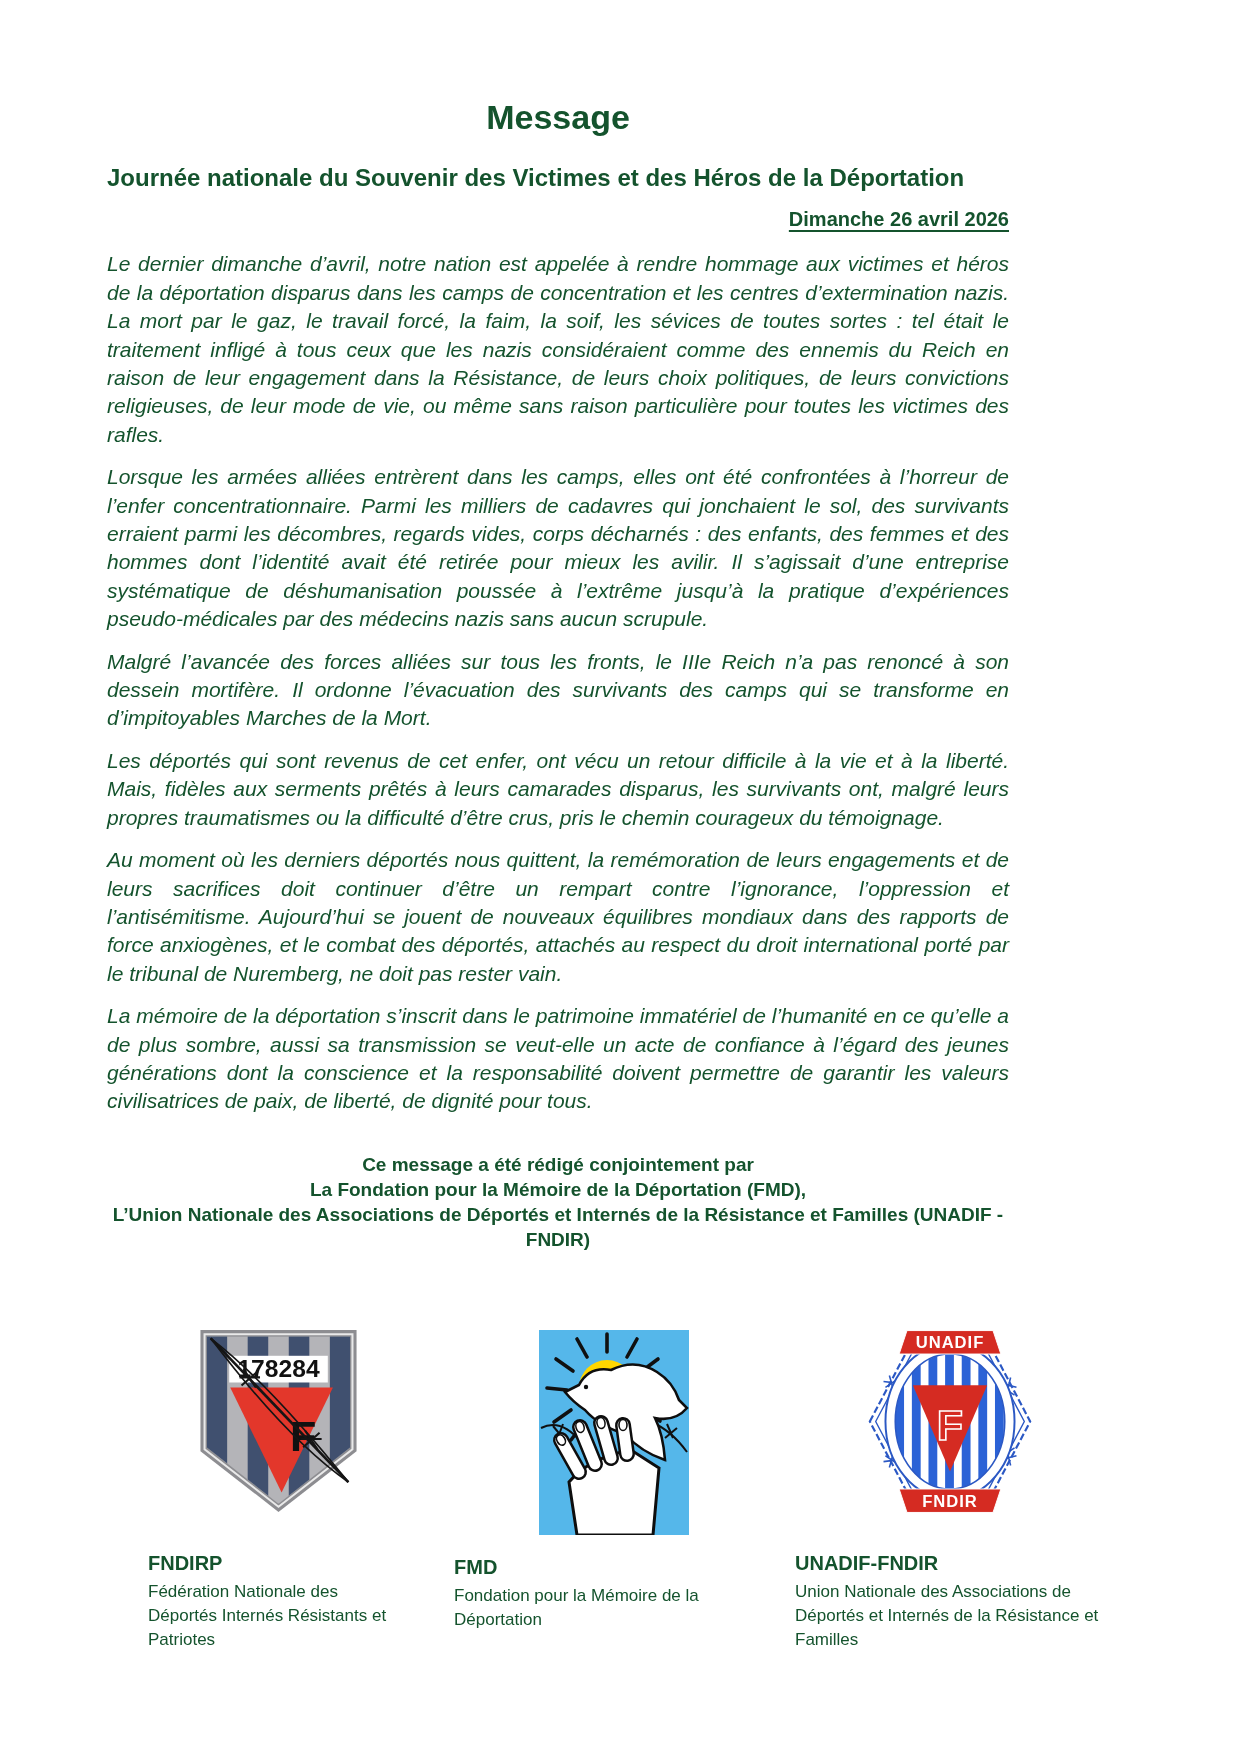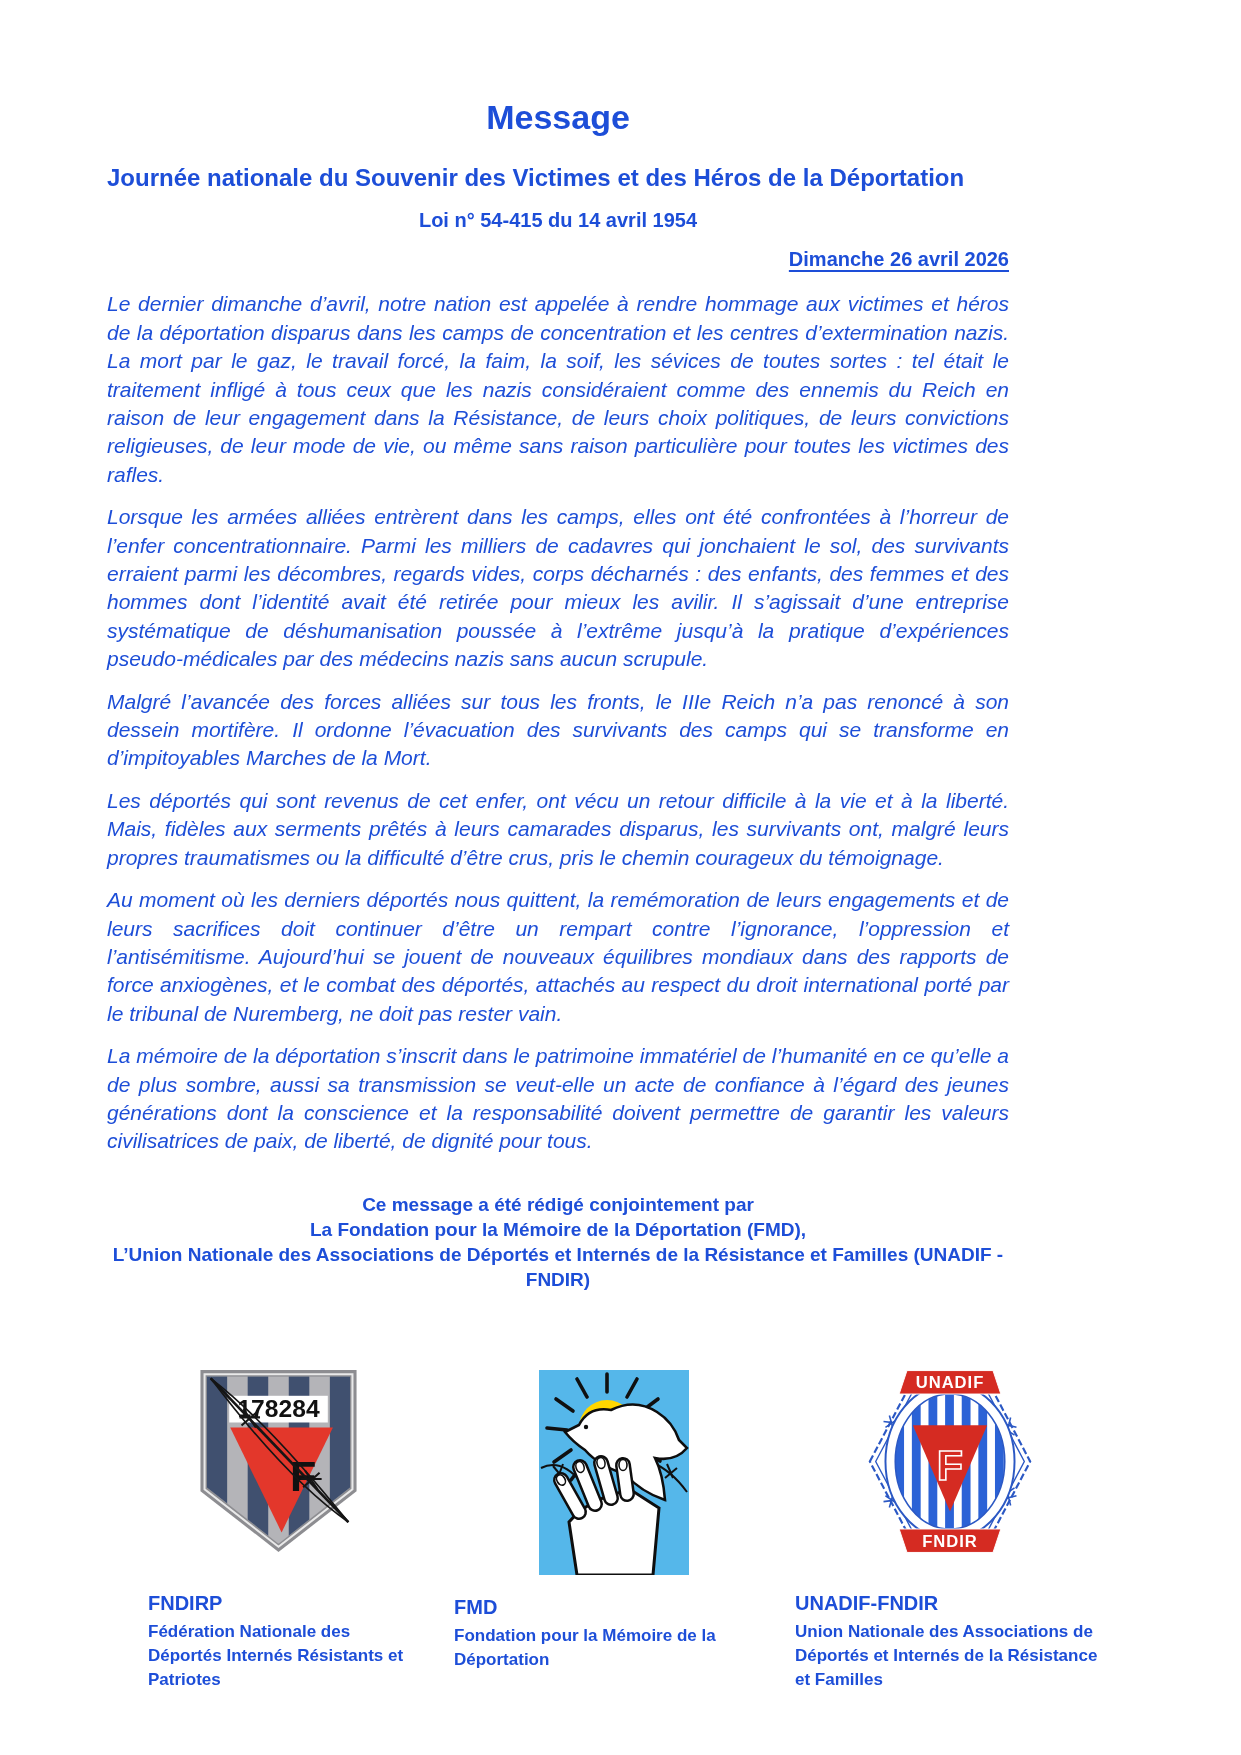--- a/index.html
+++ b/index.html
@@ -1,21 +1,21 @@
 <!DOCTYPE html>
 <html lang="fr"><head>
 <meta charset="utf-8">
 <style>
   html,body{margin:0;padding:0;background:#fff;}
   .page{
     position:relative;
     width:1241px;height:1755px;
     background:#ffffff;
     font-family:"Liberation Sans", sans-serif;
-    color:#1d4ed8;
+    color:#14532d;
     overflow:hidden;
   }
   .content{
     padding:100px 232px 0 107px; 
   }
   .doc-title{
     font-size:34px;font-weight:bold;text-align:center;
     margin:0;line-height:1;
   }
   .doc-subtitle{
@@ -45,31 +45,30 @@
     font-size:19px;line-height:25px;
   }
   .logos-row{
     display:flex;align-items:flex-start;
     padding-left:110px;margin-top:74px;
   }
   .logo-col{width:336px;display:flex;flex-direction:column;align-items:center;}
   .logo-box{height:216px;display:flex;align-items:flex-start;justify-content:center;}
   .logo-caption{text-align:left;margin-top:8px;}
   .logo-acronym{font-size:20px;font-weight:bold;line-height:26px;}
-  .logo-desc{font-size:17px;line-height:24px;margin-top:4px;max-width:300px;font-weight:bold;}
+  .logo-desc{font-size:17px;line-height:24px;margin-top:4px;max-width:300px;}
 </style>
 </head>
 <body>
 
 <div class="page">
   <div class="content">
 
     <h1 class="doc-title">Message</h1>
     <div class="doc-subtitle">Journée nationale du Souvenir des Victimes et des Héros de la Déportation</div>
-    <div class="doc-law">Loi n° 54-415 du 14 avril 1954</div>
     <div class="doc-date">Dimanche 26 avril 2026</div>
 
     <div class="body-text">
       <p>Le dernier dimanche d’avril, notre nation est appelée à rendre hommage aux victimes et héros de la déportation disparus dans les camps de concentration et les centres d’extermination nazis. La mort par le gaz, le travail forcé, la faim, la soif, les sévices de toutes sortes : tel était le traitement infligé à tous ceux que les nazis considéraient comme des ennemis du Reich en raison de leur engagement dans la Résistance, de leurs choix politiques, de leurs convictions religieuses, de leur mode de vie, ou même sans raison particulière pour toutes les victimes des rafles.</p>
       <p>Lorsque les armées alliées entrèrent dans les camps, elles ont été confrontées à l’horreur de l’enfer concentrationnaire. Parmi les milliers de cadavres qui jonchaient le sol, des survivants erraient parmi les décombres, regards vides, corps décharnés : des enfants, des femmes et des hommes dont l’identité avait été retirée pour mieux les avilir. Il s’agissait d’une entreprise systématique de déshumanisation poussée à l’extrême jusqu’à la pratique d’expériences pseudo-médicales par des médecins nazis sans aucun scrupule.</p>
       <p>Malgré l’avancée des forces alliées sur tous les fronts, le IIIe Reich n’a pas renoncé à son dessein mortifère. Il ordonne l’évacuation des survivants des camps qui se transforme en d’impitoyables Marches de la Mort.</p>
       <p>Les déportés qui sont revenus de cet enfer, ont vécu un retour difficile à la vie et à la liberté. Mais, fidèles aux serments prêtés à leurs camarades disparus, les survivants ont, malgré leurs propres traumatismes ou la difficulté d’être crus, pris le chemin courageux du témoignage.</p>
       <p>Au moment où les derniers déportés nous quittent, la remémoration de leurs engagements et de leurs sacrifices doit continuer d’être un rempart contre l’ignorance, l’oppression et l’antisémitisme. Aujourd’hui se jouent de nouveaux équilibres mondiaux dans des rapports de force anxiogènes, et le combat des déportés, attachés au respect du droit international porté par le tribunal de Nuremberg, ne doit pas rester vain.</p>
       <p>La mémoire de la déportation s’inscrit dans le patrimoine immatériel de l’humanité en ce qu’elle a de plus sombre, aussi sa transmission se veut-elle un acte de confiance à l’égard des jeunes générations dont la conscience et la responsabilité doivent permettre de garantir les valeurs civilisatrices de paix, de liberté, de dignité pour tous.</p>
     </div>

